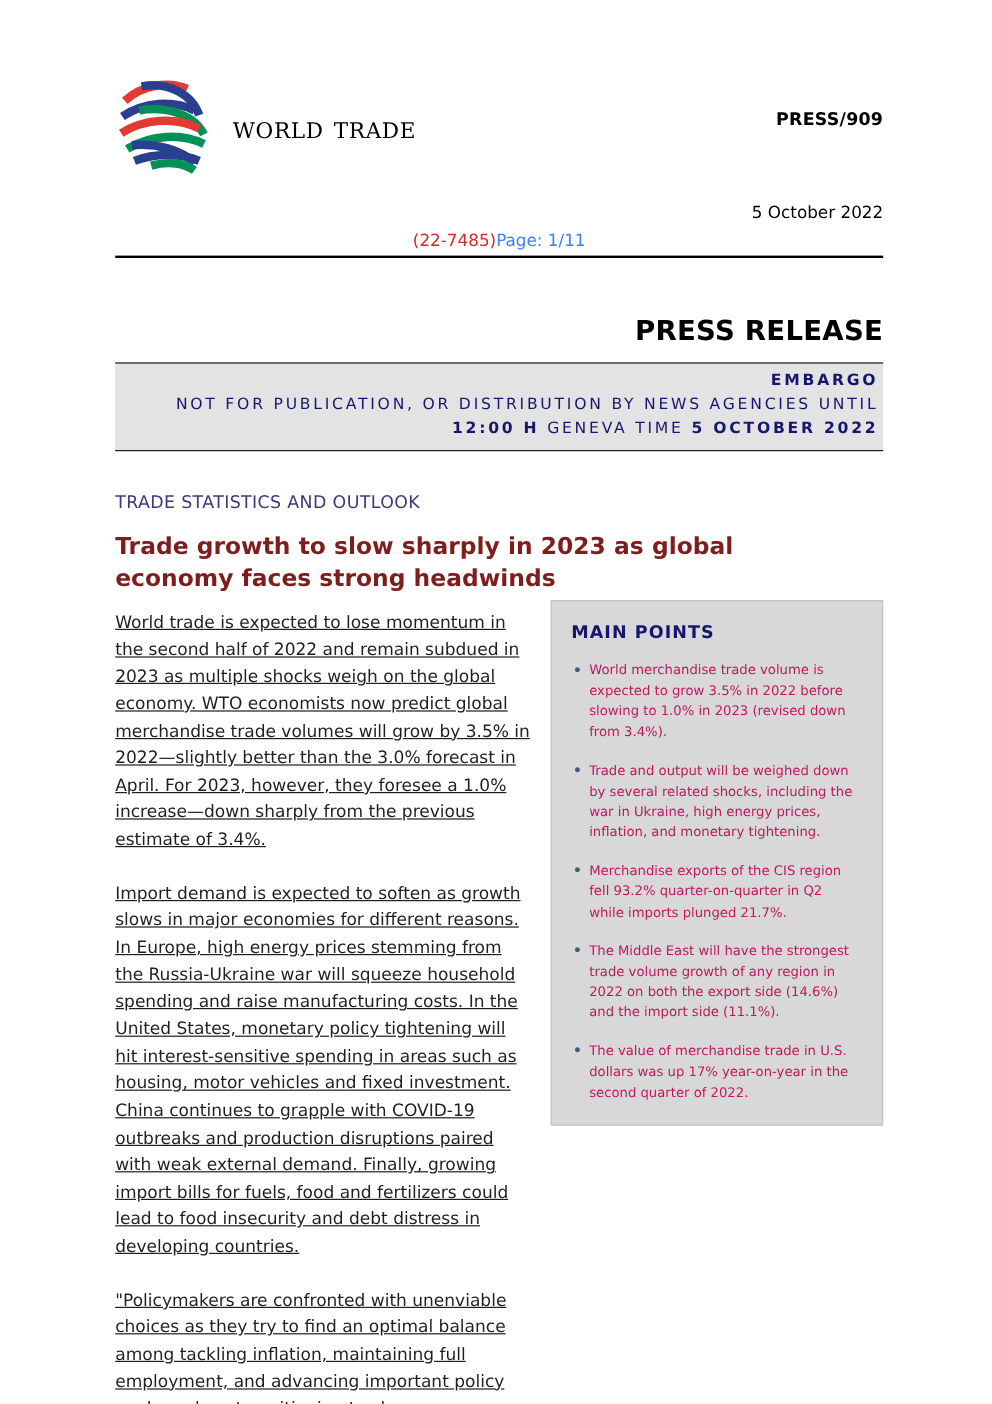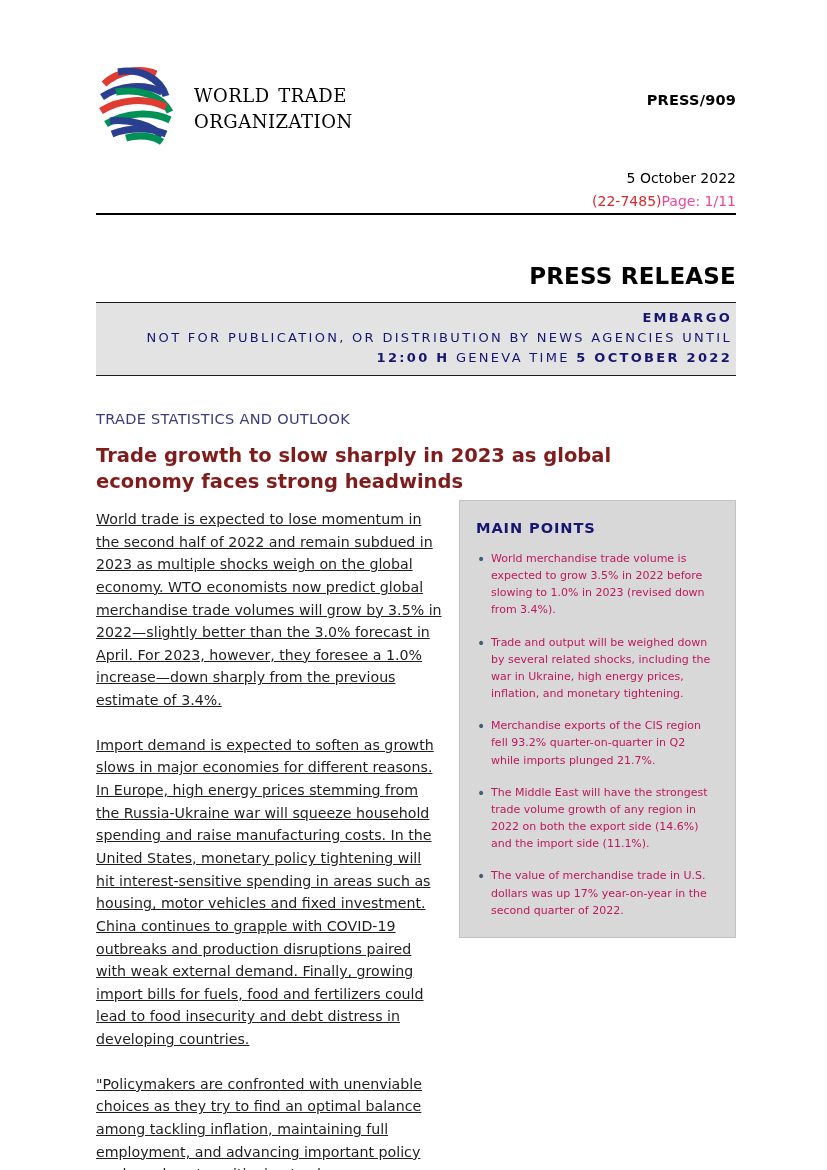--- a/index.html
+++ b/index.html
@@ -67,32 +67,32 @@
   }
 
   .header-meta {
     text-align: right;
     font-size: 14px;
     color: #000;
     margin-top: 22px;
   }
   .header-bottom {
     display: flex;
-    justify-content: flex-end;
+    justify-content: center;
     align-items: flex-end;
     margin-top: 7px;
     padding-bottom: 4px;
   }
   .job-number {
     font-size: 14px;
     color: #d42b2b;
   }
   .page-number {
     font-size: 14px;
-    color: #ec4899;
+    color: #3b82f6;
   }
   .header-rule {
     border-top: 2.2px solid #000;
     width: 640px;
   }
 
   
   .press-release-title {
     position: absolute;
     left: 96px;
@@ -224,21 +224,20 @@
               <path d="M5,49 C24,37 50,35 70,45" stroke="#e03c31" stroke-width="7"></path>
               <path d="M10,62 C30,50 56,49 74,58" stroke="#009156" stroke-width="7"></path>
               <path d="M14,59 C34,57 56,63 66,74" stroke="#2a3f8f" stroke-width="7"></path>
               <path d="M16,72 C34,65 56,66 70,72" stroke="#2a3f8f" stroke-width="7"></path>
               <path d="M30,76 C44,72 58,74 66,80" stroke="#009156" stroke-width="7"></path>
             </g>
           </svg>
         </div>
         <div class="wordmark">
           <span class="wm-line">World Trade</span>
-          <span class="wm-line">Organization</span>
         </div>
       </div>
       <div class="doc-symbol">PRESS/909</div>
     </div>
 
     <div class="header-meta">5 October 2022</div>
 
     <div class="header-bottom">
       <div class="job-number">(22-7485)</div>
       <div class="page-number">Page: 1/11</div>

